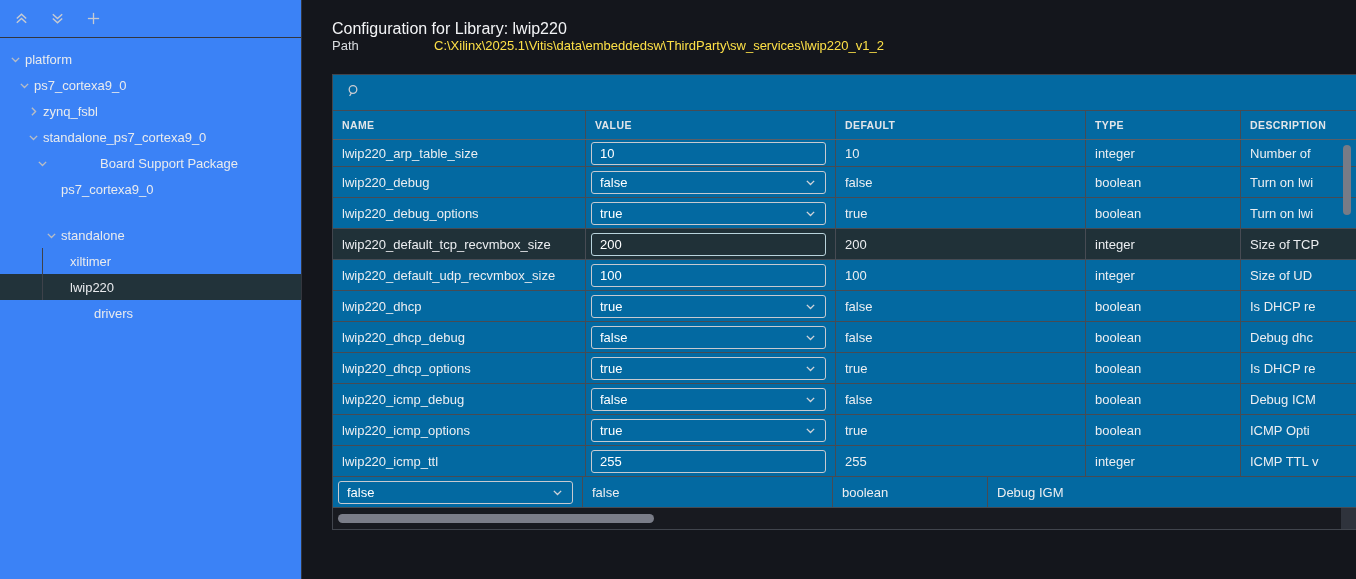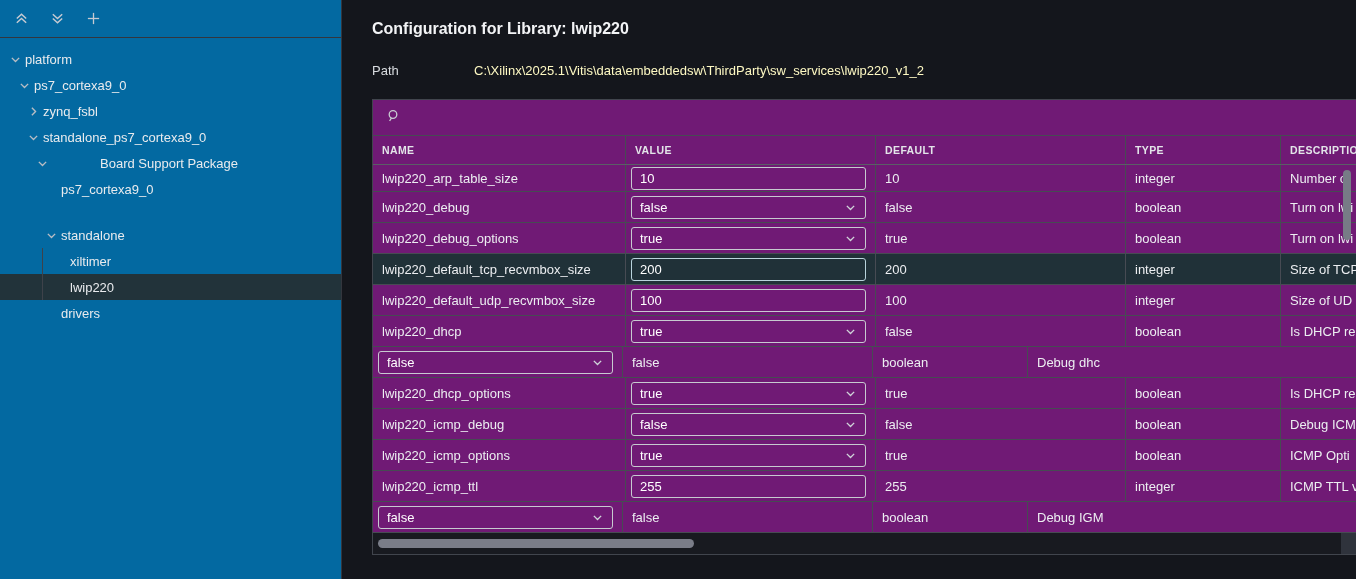--- a/index.html
+++ b/index.html
@@ -4,21 +4,21 @@
 <style>
   * { margin:0; padding:0; box-sizing:border-box; }
   html,body { width:1356px; height:579px; overflow:hidden; }
   body {
     font-family:"Liberation Sans", sans-serif;
     background:#14161c; color:#e8eaed;
     display:flex;
   }
   
   .sidebar {
-    width:342px; height:100%; background:#0369a1;
+    width:302px; height:100%; background:#3b82f6;
     border-right:1px solid #33363e; flex:0 0 auto;
     display:flex; flex-direction:column;
   }
   .side-toolbar {
     height:38px; border-bottom:1px solid #33363e;
     display:flex; align-items:center; padding-left:10px; gap:14px;
   }
   .icon-btn {
     width:22px; height:22px; display:flex; align-items:center; justify-content:center;
     background:transparent; border:none; cursor:pointer; color:#c6cad2;
@@ -29,28 +29,28 @@
     position:relative; height:26px; display:flex; align-items:center;
     font-size:13px; color:#e9ebee; cursor:pointer; white-space:nowrap;
   }
   .tree-item.selected { background:#22333a; }
   .chev { width:18px; height:16px; display:flex; align-items:center; justify-content:center; color:#b9bdc4; flex:0 0 auto; }
   .chev.right svg { transform:rotate(-90deg); }
   .tlabel { padding-left:1px; }
   .guide { position:absolute; left:42px; top:0; bottom:0; width:1px; background:#3e424a; }
   
   .main { flex:1 1 auto; height:100%; padding:20px 0 0 30px; overflow:hidden; position:relative; }
-  .page-title { font-size:16px; font-weight:bold; color:#f3f4f6; margin-bottom:25px; }
+  .page-title { font-size:16px; font-weight:normal; color:#f3f4f6; }
   .path-row { display:flex; font-size:13px; color:#d9dce0; margin-bottom:21px; }
   .path-label { width:102px; flex:0 0 auto; }
-  .path-value { color:#fef9c3; }
+  .path-value { color:#fde047; }
   
   .table-wrap {
     position:relative; border:1px solid #41454d; border-right:none;
-    width:calc(100% + 0px); overflow:hidden; background:#701a75;
+    width:calc(100% + 0px); overflow:hidden; background:#0369a1;
   }
   .search-row { height:36px; display:flex; align-items:center; padding-left:13px; border-bottom:1px solid #474b53; }
   .search-row svg { flex:0 0 auto; color:#c9ccd2; }
   .search-input {
     flex:1; background:transparent; border:none; outline:none;
     color:#e8eaed; font-size:13px; margin-left:8px; height:100%;
   }
   .grid { width:1160px; }
   .grid-header { display:flex; height:29px; border-bottom:1px solid #5a5e66; }
   .gh-cell {
@@ -180,21 +180,21 @@
         <span class="tlabel">standalone</span>
       </div>
       <div class="tree-item" style="padding-left: 69px;">
         <span class="guide"></span>
         <span class="tlabel">xiltimer</span>
       </div>
       <div class="tree-item selected" style="padding-left: 69px;">
         <span class="guide"></span>
         <span class="tlabel">lwip220</span>
       </div>
-      <div class="tree-item" style="padding-left: 60px;">
+      <div class="tree-item" style="padding-left: 93px;">
         <span class="tlabel">drivers</span>
       </div>
     </div>
 </div>
 
 <div class="main">
   <div class="page-title">Configuration for Library: lwip220</div>
   <div class="path-row">
     <span class="path-label">Path</span>
     <span class="path-value">C:\Xilinx\2025.1\Vitis\data\embeddedsw\ThirdParty\sw_services\lwip220_v1_2</span>
@@ -289,20 +289,21 @@
                     <polyline points="3.5,6 8,10.5 12.5,6"></polyline>
                   </svg>
                 </span>
               </div>
             </div>
             <div class="g-cell c-default">false</div>
             <div class="g-cell c-type">boolean</div>
             <div class="g-cell c-desc">Is DHCP re</div>
           </div>
           <div class="grid-row">
+            <div class="g-cell c-name">lwip220_dhcp_debug</div>
             <div class="g-cell c-value cell-value">
               <div class="sel-box">
                 <span>false</span>
                 <span class="sel-chev">
                   <svg width="13" height="13" viewBox="0 0 16 16" fill="none" stroke="currentColor" stroke-width="1.7">
                     <polyline points="3.5,6 8,10.5 12.5,6"></polyline>
                   </svg>
                 </span>
               </div>
             </div>

